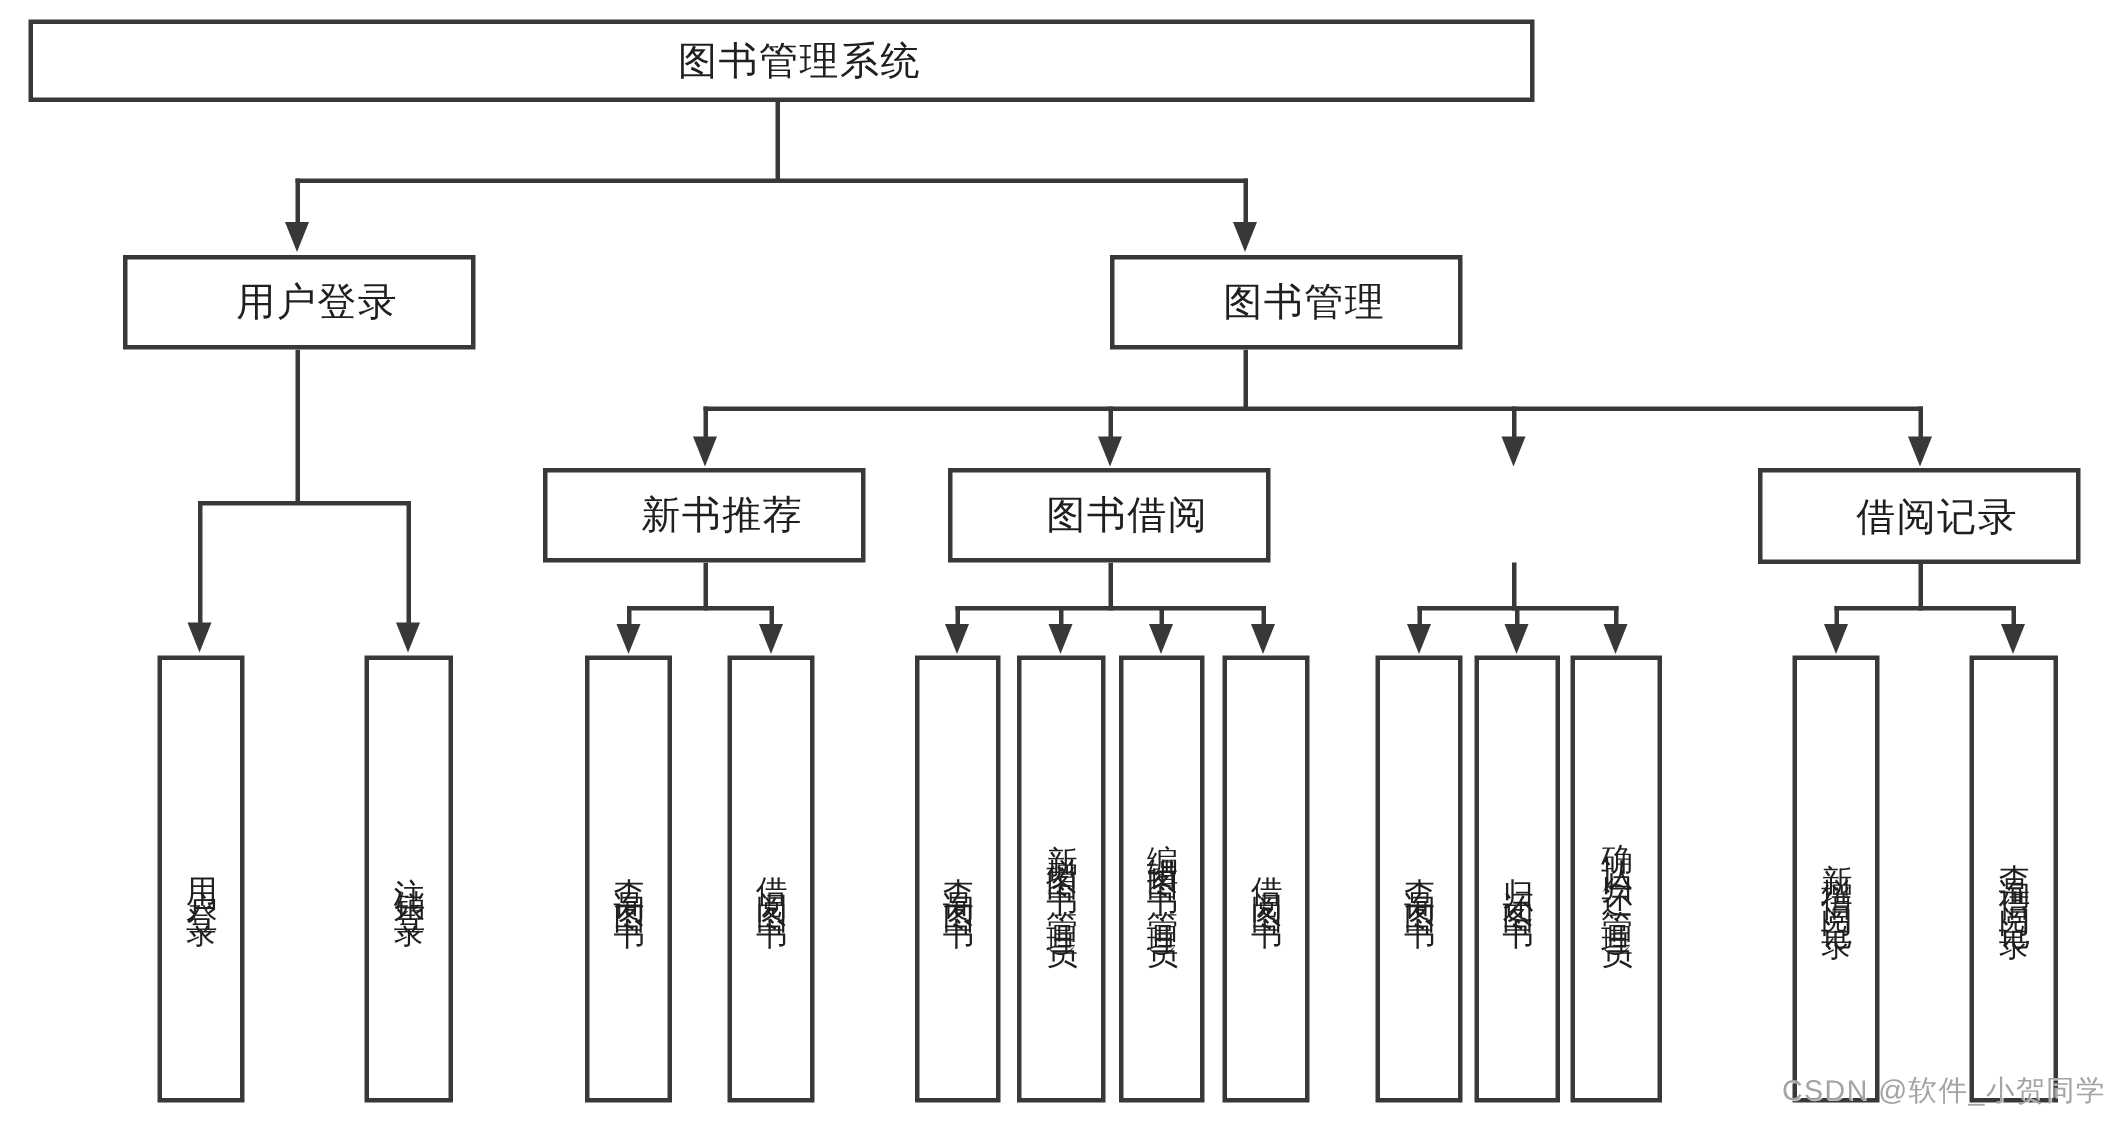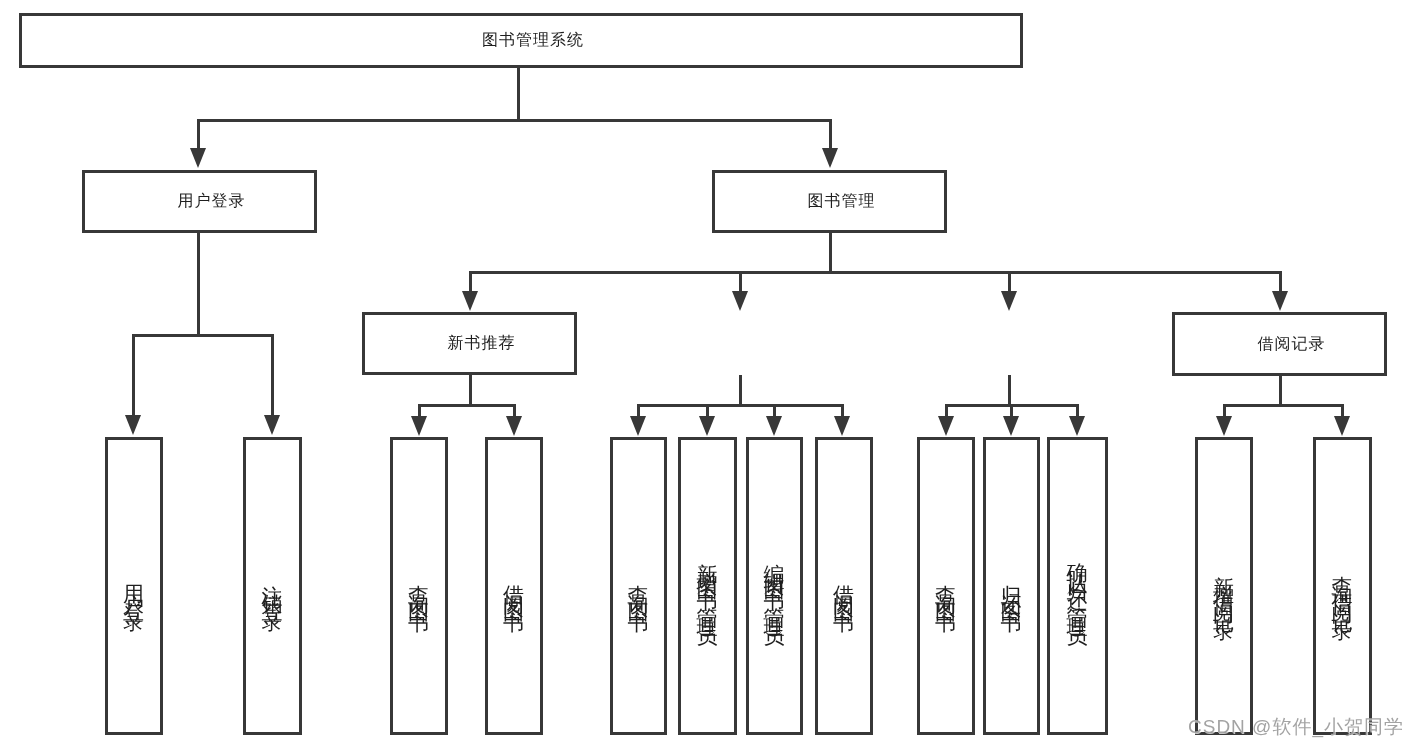--- a/index.html
+++ b/index.html
@@ -16,21 +16,21 @@
     overflow:hidden;
   }
   .node{
     position:absolute;
     box-sizing:border-box;
     border:3px solid var(--line);
     background:#ffffff;
     display:flex;
     align-items:center;
     justify-content:center;
-    font-size:16px;
+    font-size:26px;
     color:var(--text);
     letter-spacing:1px;
     z-index:2;
     padding-left:24px;
   }
   .leaf{
     position:absolute;
     top:437px;
     height:298px;
     box-sizing:border-box;
@@ -83,21 +83,21 @@
   <div class="vl" style="left:517px;top:68px;height:52px;"></div>
   <div class="hl" style="left:197px;top:119px;width:635px;"></div>
   <div class="vl" style="left:197px;top:119px;height:31px;"></div>
   <div class="arrow" style="left:190px;top:148px;"></div>
   <div class="vl" style="left:829px;top:119px;height:31px;"></div>
   <div class="arrow" style="left:822px;top:148px;"></div>
 
   <div class="node" style="left:82px;top:170px;width:235px;height:63px;">
     <span>用户登录</span>
   </div>
-  <div class="node" style="left:712px;top:170px;width:235px;height:63px;">
+  <div class="node" style="left:740px;top:170px;width:235px;height:63px;">
     <span>图书管理</span>
   </div>
 
   <div class="vl" style="left:197px;top:233px;height:102px;"></div>
   <div class="hl" style="left:132px;top:334px;width:142px;"></div>
   <div class="vl" style="left:132px;top:334px;height:83px;"></div>
   <div class="arrow" style="left:125px;top:415px;"></div>
   <div class="vl" style="left:271px;top:334px;height:83px;"></div>
   <div class="arrow" style="left:264px;top:415px;"></div>
 
@@ -108,20 +108,23 @@
   <div class="vl" style="left:739px;top:271px;height:22px;"></div>
   <div class="arrow" style="left:732px;top:291px;"></div>
   <div class="vl" style="left:1008px;top:271px;height:22px;"></div>
   <div class="arrow" style="left:1001px;top:291px;"></div>
   <div class="vl" style="left:1279px;top:271px;height:22px;"></div>
   <div class="arrow" style="left:1272px;top:291px;"></div>
 
   <div class="node" style="left:362px;top:312px;width:215px;height:63px;">
     <span>新书推荐</span>
   </div>
+  <div class="node" style="left:632px;top:312px;width:215px;height:63px;">
+    <span>图书借阅</span>
+  </div>
   <div class="node" style="left:1172px;top:312px;width:215px;height:64px;">
     <span>借阅记录</span>
   </div>
 
   <div class="vl" style="left:469px;top:375px;height:32px;"></div>
   <div class="hl" style="left:418px;top:404px;width:98px;"></div>
   <div class="vl" style="left:418px;top:404px;height:14px;"></div>
   <div class="arrow" style="left:411px;top:416px;"></div>
   <div class="vl" style="left:513px;top:404px;height:14px;"></div>
   <div class="arrow" style="left:506px;top:416px;"></div>

